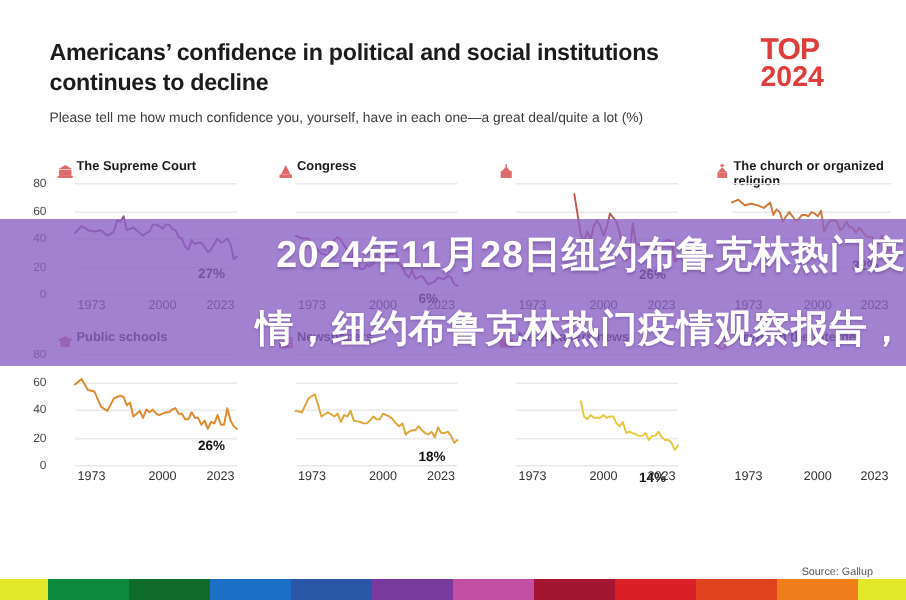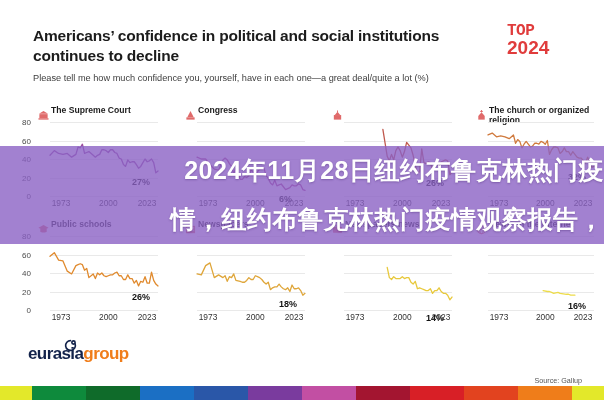--- a/index.html
+++ b/index.html
@@ -20,21 +20,21 @@
   }
   .subhead {
     position: absolute; left: 33px; top: 72px; width: 415px;
     font-size: 9.2px; font-weight: 400; color: #3d3d3d; line-height: 1.38;
   }
   .toprisks {
     position: absolute; left: 507px; top: 24px; width: 80px;
     color: #e03c3c; font-weight: 800; line-height: 0.95;
     letter-spacing: -0.5px; text-align: left;
   }
-  .toprisks .l1 { font-size: 16px; display: block; font-family: Liberation Mono, monospace; }
+  .toprisks .l1 { font-size: 20px; display: block; }
   .toprisks .l2 { font-size: 24px; display: block; }
   .toprisks .l3 { font-size: 19px; display: block; letter-spacing: 0px; }
 
   
   .grid { position: absolute; left: 0; top: 106px; width: 604px; height: 232px; }
   .row { position: absolute; left: 0; width: 604px; height: 112px; }
   .row1 { top: 0; }
   .row2 { top: 114px; }
 
   .panel { position: absolute; top: 0; height: 112px; }
@@ -315,55 +315,35 @@
             <div class="xlab" style="left: 97px;">2023</div>
           </div>
         </div>
         <div class="panel p3">
           <span class="picon"><svg viewBox="0 0 24 24" width="11" height="11">
               <circle cx="12" cy="12" r="9" fill="none" stroke="#e06a6a" stroke-width="2.2"></circle>
               <ellipse cx="12" cy="12" rx="4" ry="9" fill="none" stroke="#e06a6a" stroke-width="1.8"></ellipse>
               <path d="M3 12h18" stroke="#e06a6a" stroke-width="1.8"></path>
             </svg></span>
           <div class="ptitle">News on the internet</div>
-          <div class="plot">
-            <div class="gridline" style="top: 74px;"></div>
-            <div class="gridline" style="top: 55.5px;"></div>
-            <div class="gridline" style="top: 37px;"></div>
-            <div class="gridline" style="top: 18.5px;"></div>
-            <div class="gridline" style="top: 0px;"></div>
-            <svg class="series" width="106" height="74">
-              <polyline points="55.12,54.58 59.36,55.50 61.48,55.50 63.60,56.42 65.72,57.35 69.96,56.42 72.08,57.35 78.44,58.27 80.56,58.27 82.68,59.20 86.92,59.20" fill="none" stroke="#eddc4a" stroke-width="1.3" stroke-linejoin="round" stroke-linecap="round"></polyline>
-            </svg>
-            <div class="endlabel" style="left: 80px; top: 65.2px;">16%</div>
-          </div>
           <div class="xaxis">
             <div class="xlab" style="left: 11px;">1973</div>
             <div class="xlab" style="left: 57.24px;">2000</div>
             <div class="xlab" style="left: 95px;">2023</div>
           </div>
         </div>
       </div>
   </div>
 
   <div class="overlay" style="background: rgba(139, 97, 196, 0.8);">
     <div class="line line1">2024年11月28日纽约布鲁克林热门疫</div>
     <div class="line line2">情，纽约布鲁克林热门疫情观察报告，</div>
   </div>
 
   <div class="footer">
-    <div class="logo">
-      <span class="mark">
-        <svg viewBox="0 0 24 24" width="13" height="13">
-          <path d="M12 3a9 9 0 1 0 8.5 6" fill="none" stroke="#13234b" stroke-width="3" stroke-linecap="round"></path>
-          <circle cx="17.5" cy="6.5" r="3" fill="none" stroke="#13234b" stroke-width="3"></circle>
-        </svg>
-      </span>
-      <div class="word"><span class="a">eurasia</span><span class="b">group</span></div>
-    </div>
     <div class="source">Source: Gallup</div>
     <div class="stripe">
         <span style="background: rgb(227, 232, 42); flex: 0.6 1 0%;"></span>
         <span style="background: rgb(14, 138, 60); flex: 1 1 0%;"></span>
         <span style="background: rgb(15, 107, 42); flex: 1 1 0%;"></span>
         <span style="background: rgb(27, 111, 196); flex: 1 1 0%;"></span>
         <span style="background: rgb(42, 87, 168); flex: 1 1 0%;"></span>
         <span style="background: rgb(122, 59, 158); flex: 1 1 0%;"></span>
         <span style="background: rgb(194, 79, 163); flex: 1 1 0%;"></span>
         <span style="background: rgb(163, 21, 48); flex: 1 1 0%;"></span>

